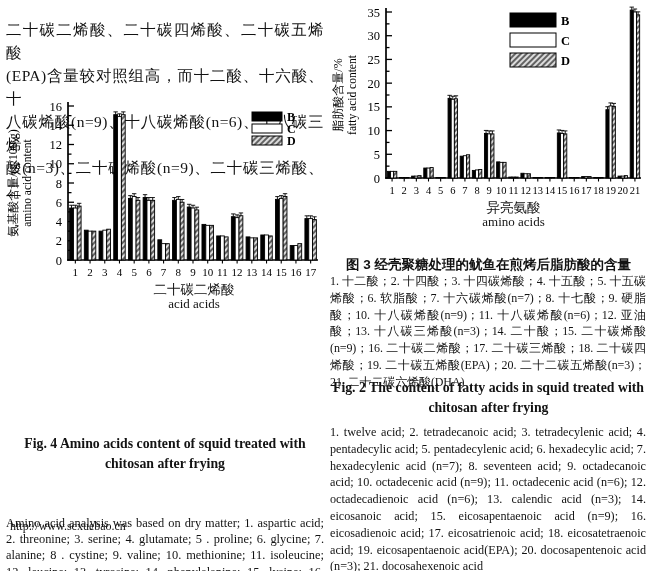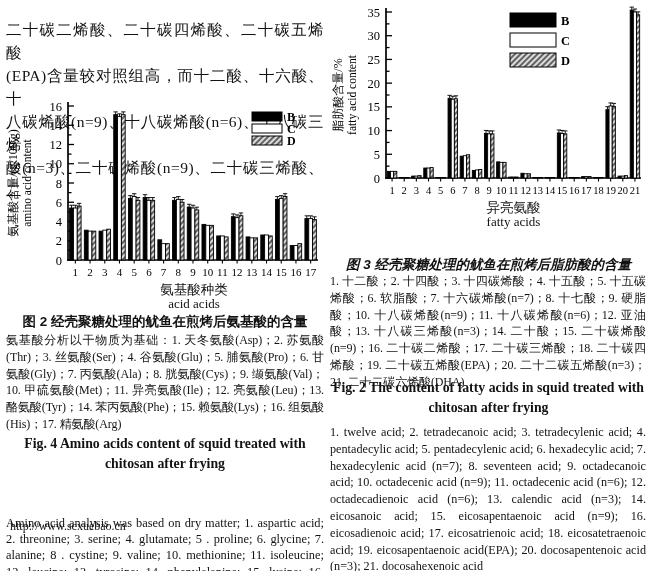--- a/index.html
+++ b/index.html
@@ -205,25 +205,23 @@
         <line x1="308.2705882352941" y1="122.803" x2="312.6705882352941" y2="122.803" stroke="#000" stroke-width="0.9"></line>
         <rect x="248" y="18" width="30" height="9" fill="#000000" stroke="#000" stroke-width="1"></rect>
         <text x="283" y="26.82" font-size="12" font-weight="bold">B</text>
         <rect x="248" y="30" width="30" height="9" fill="#ffffff" stroke="#000" stroke-width="1"></rect>
         <text x="283" y="38.82" font-size="12" font-weight="bold">C</text>
         <rect x="248" y="42" width="30" height="9" fill="url(#chart2-hatch)" stroke="#000" stroke-width="1"></rect>
         <text x="283" y="50.82" font-size="12" font-weight="bold">D</text>
         <text x="13" y="89" text-anchor="middle" font-size="12" transform="rotate(-90 13 89)">氨基酸含量/(g/100 g)</text>
         <text x="27" y="89" text-anchor="middle" font-size="11.5" transform="rotate(-90 27 89)">amino acid content</text>
       </svg>
-    <div class="xlab" style="left:64px;top:281px;width:252px;font-size:13.5px;">氨基酸种类</div>
+    <div class="xlab" style="left:64px;top:281px;width:252px;font-size:13.5px;">二十碳二烯酸</div>
     <div class="xlab" style="left:64px;top:296px;width:252px;font-size:13px;">acid acids</div>
 
-    <div class="cap-zh" style="top:313px;">图 2  经壳聚糖处理的鱿鱼在煎烤后氨基酸的含量</div>
-    <p class="notes-zh" style="left:2px;top:332px;width:318px;">氨基酸分析以干物质为基础：1. 天冬氨酸(Asp)；2. 苏氨酸(Thr)；3. 丝氨酸(Ser)；4. 谷氨酸(Glu)；5. 脯氨酸(Pro)；6. 甘氨酸(Gly)；7. 丙氨酸(Ala)；8. 胱氨酸(Cys)；9. 缬氨酸(Val)；10. 甲硫氨酸(Met)；11. 异亮氨酸(Ile)；12. 亮氨酸(Leu)；13. 酪氨酸(Tyr)；14. 苯丙氨酸(Phe)；15. 赖氨酸(Lys)；16. 组氨酸(His)；17. 精氨酸(Arg)</p>
 
     <div class="cap-en" style="top:434px;">
       <div>Fig. 4   Amino acids content of squid treated with</div>
       <div>chitosan after frying</div>
     </div>
     <p class="notes-en" style="left:2px;top:471px;width:318px;margin-top:44px;">Amino acid analysis was based on dry matter; 1. aspartic acid; 2. threonine; 3. serine; 4. glutamate; 5 . proline; 6. glycine; 7. alanine; 8 . cystine; 9. valine; 10. methionine; 11. isoleucine; 12. leucine; 13. tyrosine; 14. phenylalanine; 15. lysine; 16. histidine; 17 . arginine</p>
 
     <div class="url" style="left:6px;top:519px;">http://www.scxuebao.cn</div>
   </div>
 
@@ -398,23 +396,23 @@
         <rect x="180" y="13" width="46" height="14" fill="#000000" stroke="#000" stroke-width="1"></rect>
         <text x="231" y="24.5" font-size="12.5" font-weight="bold">B</text>
         <rect x="180" y="33" width="46" height="14" fill="#ffffff" stroke="#000" stroke-width="1"></rect>
         <text x="231" y="44.5" font-size="12.5" font-weight="bold">C</text>
         <rect x="180" y="53" width="46" height="14" fill="url(#chart3-hatch)" stroke="#000" stroke-width="1"></rect>
         <text x="231" y="64.5" font-size="12.5" font-weight="bold">D</text>
         <text x="12" y="95" text-anchor="middle" font-size="12" transform="rotate(-90 12 95)">脂肪酸含量/%</text>
         <text x="26" y="95" text-anchor="middle" font-size="11.5" transform="rotate(-90 26 95)">fatty acid content</text>
       </svg>
     <div class="xlab" style="left:56px;top:199px;width:255px;font-size:13.5px;">异亮氨酸</div>
-    <div class="xlab" style="left:56px;top:214px;width:255px;font-size:13px;">fatty acids</div>
-
-    <div class="cap-zh" style="top:256px;font-style:italic;">图 3  经壳聚糖处理的鱿鱼在煎烤后脂肪酸的含量</div>
+    <div class="xlab" style="left:56px;top:214px;width:255px;font-size:13px;">amino acids</div>
+
+    <div class="cap-zh" style="top:256px;">图 3  经壳聚糖处理的鱿鱼在煎烤后脂肪酸的含量</div>
     <p class="notes-zh" style="left:0;top:273px;width:316px;">1. 十二酸；2. 十四酸；3. 十四碳烯酸；4. 十五酸；5. 十五碳烯酸；6. 软脂酸；7. 十六碳烯酸(n=7)；8. 十七酸；9. 硬脂酸；10. 十八碳烯酸(n=9)；11. 十八碳烯酸(n=6)；12. 亚油酸；13. 十八碳三烯酸(n=3)；14. 二十酸；15. 二十碳烯酸(n=9)；16. 二十碳二烯酸；17. 二十碳三烯酸；18. 二十碳四烯酸；19. 二十碳五烯酸(EPA)；20. 二十二碳五烯酸(n=3)；21. 二十二碳六烯酸(DHA)</p>
 
     <div class="cap-en" style="top:378px;">
       <div>Fig. 2   The content of fatty acids in squid treated with</div>
       <div>chitosan after frying</div>
     </div>
     <p class="notes-en" style="left:0;top:424px;width:316px;font-size:12.2px;line-height:16.8px;">1. twelve acid; 2. tetradecanoic acid; 3. tetradecylenic acid; 4. pentadecylic acid; 5. pentadecylenic acid; 6. hexadecylic acid; 7. hexadecylenic acid (n=7); 8. seventeen acid; 9. octadecanoic acid; 10. octadecenic acid (n=9); 11. octadecenic acid (n=6); 12. octadecadienoic acid (n=6); 13. calendic acid (n=3); 14. eicosanoic acid; 15. eicosapentaenoic acid (n=9); 16. eicosadienoic acid; 17. eicosatrienoic acid; 18. eicosatetraenoic acid; 19. eicosapentaenoic acid(EPA); 20. docosapentenoic acid (n=3); 21. docosahexenoic acid</p>
   </div>
 
 </div>

